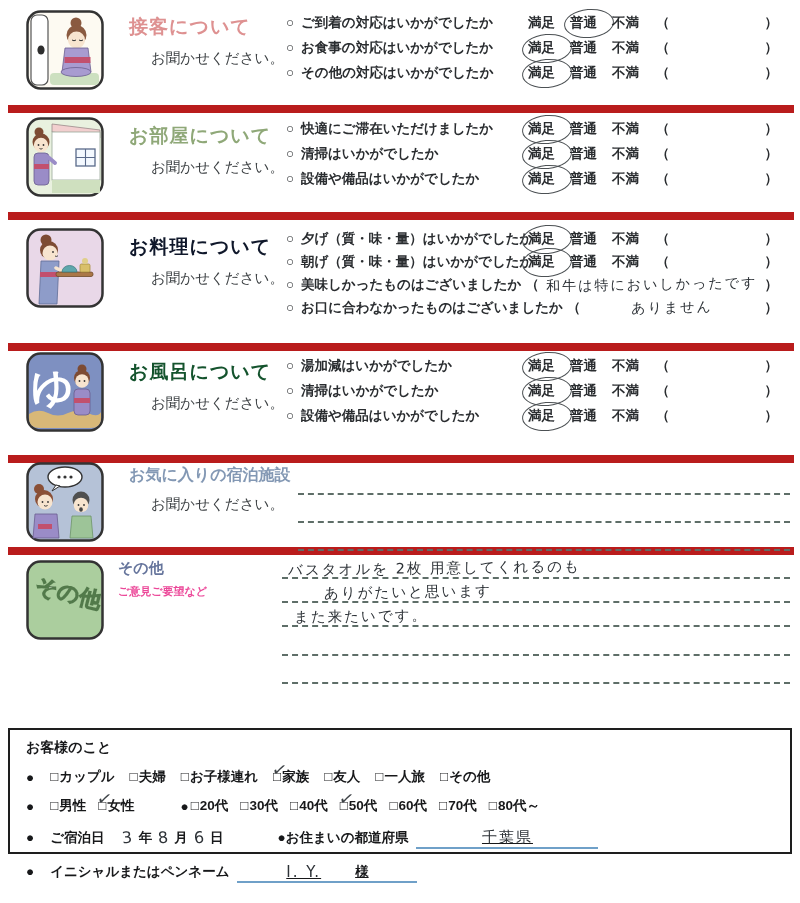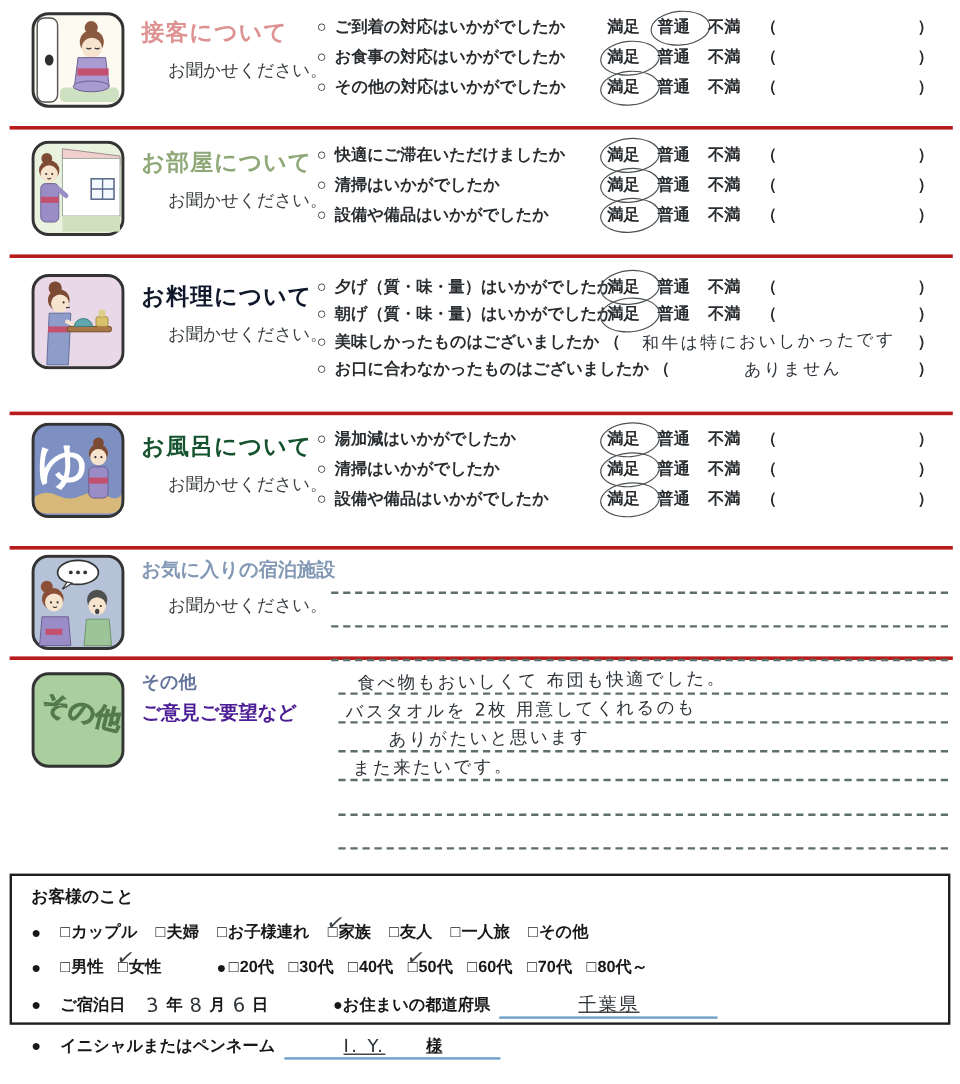--- a/index.html
+++ b/index.html
@@ -1,18 +1,18 @@
 <!DOCTYPE html>
 <html><head>
 <meta charset="utf-8">
 <style>
   html,body{margin:0;padding:0;background:#ffffff;}
   body{width:800px;height:903px;position:relative;font-family:"Liberation Serif",serif;color:#2a2d30;}
   .sec{position:absolute;left:8px;right:6px;display:flex;align-items:flex-start;}
-  .sec.lined{border-bottom:3px solid #b91c1c;}
+  .sec.lined{border-bottom:8px solid #b91c1c;gap:11px;}
   .iconwrap{width:78px;flex:none;margin-left:18px;}
   .titleblock{width:142px;flex:none;margin-left:14px;}
   .sec-title{font-family:"DejaVu Sans",sans-serif;font-weight:800;font-size:19px;letter-spacing:1px;white-space:nowrap;}
   .sec-title.small{font-size:16px;letter-spacing:0;}
   .sec-sub{font-family:"DejaVu Sans",sans-serif;font-size:14.5px;color:#3c4043;margin-top:9px;margin-left:22px;white-space:nowrap;}
   .qcol{flex:1;display:flex;flex-direction:column;padding-left:4px;}
   .qrow{display:flex;align-items:center;height:25px;font-size:13.5px;font-weight:600;white-space:nowrap;}
   .qpre{width:15px;flex:none;}
   .qtext{width:227px;flex:none;overflow:visible;}
   .qtext.auto{width:auto;margin-right:4px;}
@@ -342,26 +342,23 @@
 
 <div class="sec s6" style="top:547px;height:160px;">
   <div class="iconwrap" style="margin-top:13px;">
     <svg width="78" height="80" viewBox="0 0 78 80">
       <rect x="1.5" y="1.5" width="75" height="77" rx="13" fill="#abce9e" stroke="#333" stroke-width="2.5"></rect>
       <text x="7" y="40" font-size="22" font-weight="bold" fill="#ffffff" stroke="#527a4a" stroke-width="0.9" transform="rotate(14 39 40)">その他</text>
     </svg>
   </div>
   <div class="titleblock" style="margin-top:12px;width:148px;">
     <div class="sec-title small" style="font-size: 15px; color: rgb(102, 117, 156);">その他</div>
-    <div class="sec-title small" style="font-size: 16px; margin-top: 6px; color: #4c1d95;">ご意見ご要望など</div>
+    <div class="sec-title small" style="font-size: 11px; margin-top: 6px; color: #ec4899;">ご意見ご要望など</div>
   </div>
   <div class="dashcol" style="padding-top:8px;">
-    <div class="dline">
-        <span class="hand" style="padding-left:16px;">食べ物もおいしくて 布団も快適でした。</span>
-      </div>
     <div class="dline">
         <span class="hand" style="padding-left:6px;">バスタオルを 2枚 用意してくれるのも</span>
       </div>
     <div class="dline">
         <span class="hand" style="padding-left:42px;">ありがたいと思います</span>
       </div>
     <div class="dline">
         <span class="hand" style="padding-left:12px;">また来たいです。</span>
       </div>
     <div class="dline" style="margin-top:5px;">

